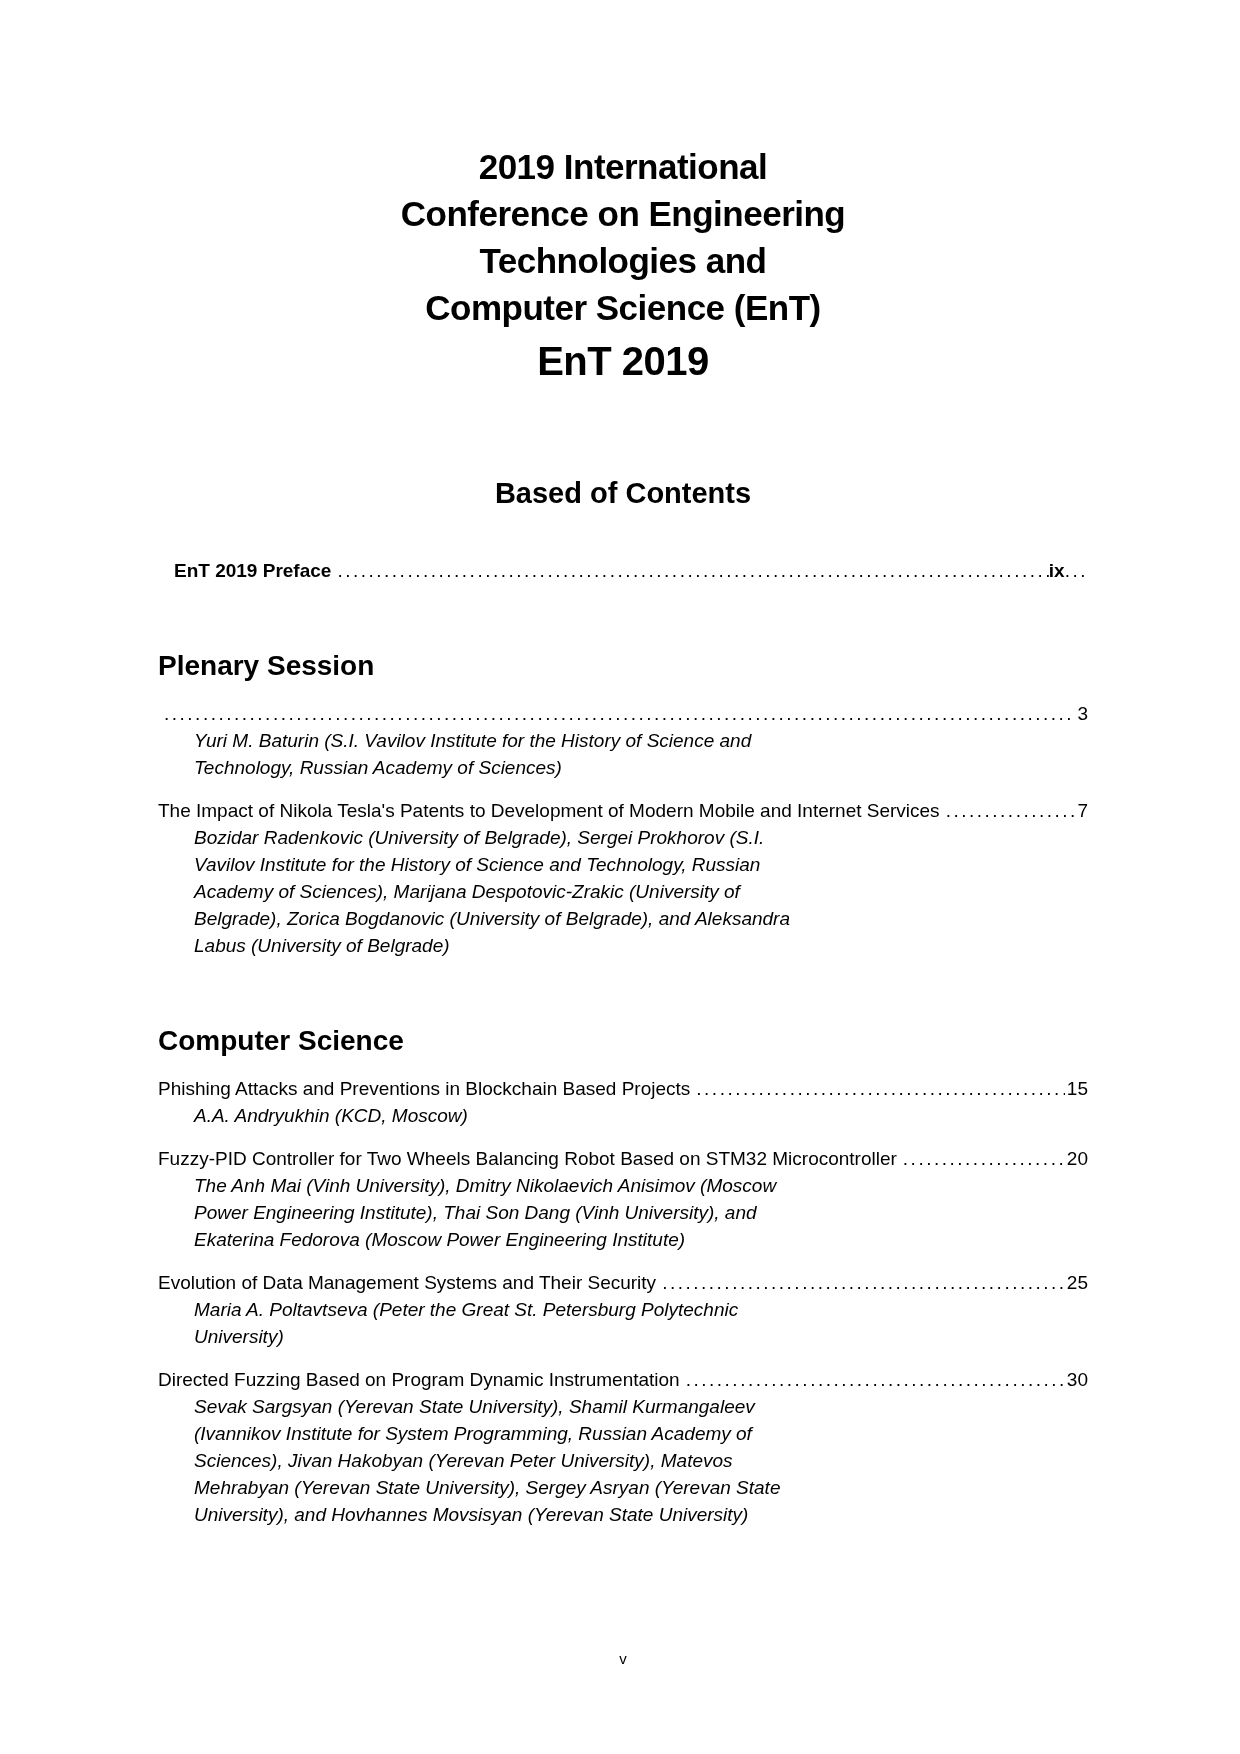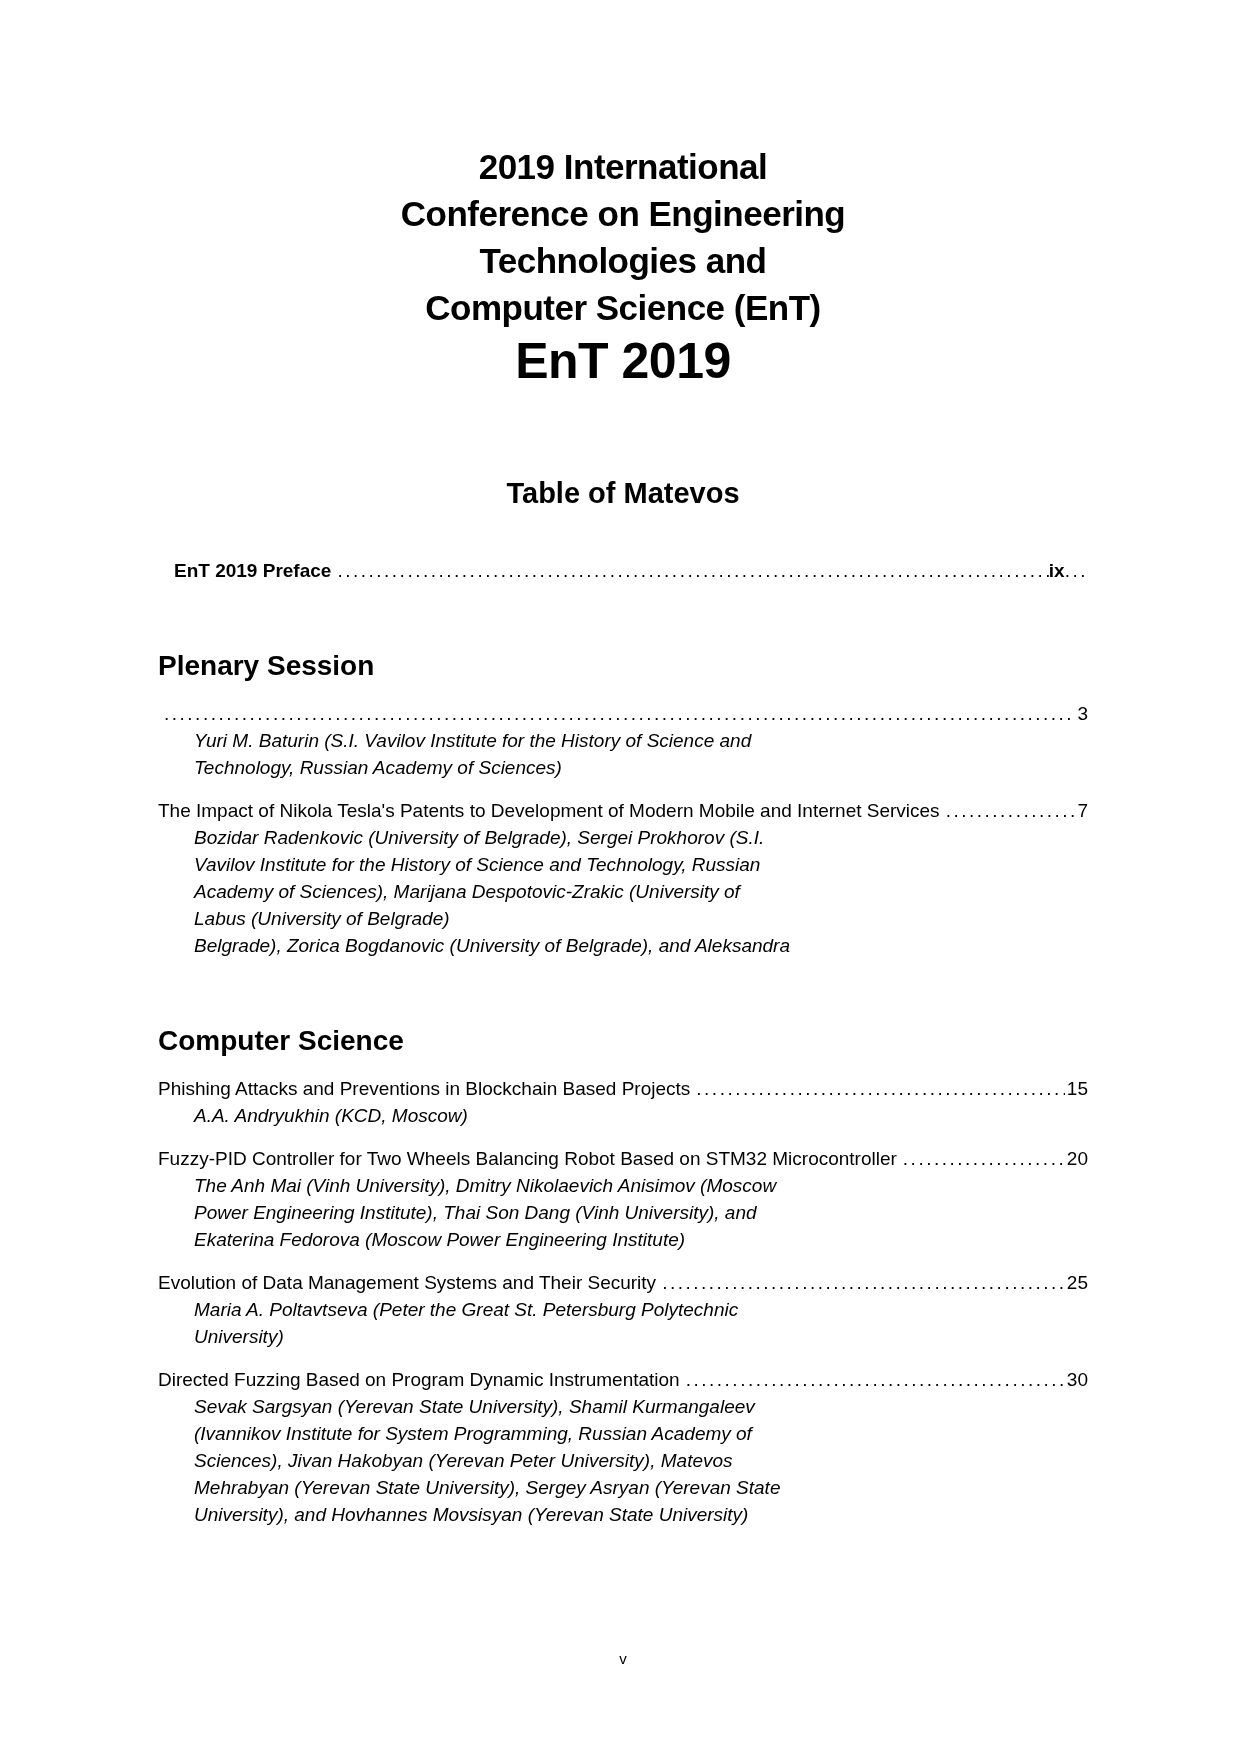--- a/index.html
+++ b/index.html
@@ -24,21 +24,21 @@
     padding-top: 143px;
     text-align: center;
   }
   .title-line {
     font-size: 35px;
     font-weight: bold;
     line-height: 47px;
     letter-spacing: -0.5px;
   }
   .acronym-title {
-    font-size: 50px;
+    font-size: 40px;
     font-weight: bold;
     line-height: 56px;
     margin-top: 2px;
     letter-spacing: -0.5px;
   }
   .toc-heading {
     margin-top: 86px;
     text-align: center;
     font-size: 29px;
     font-weight: bold;
@@ -102,21 +102,21 @@
   <div class="content">
 
     <div class="title-block">
       <div class="title-line">2019 International</div>
       <div class="title-line">Conference on Engineering</div>
       <div class="title-line">Technologies and</div>
       <div class="title-line">Computer Science (EnT)</div>
       <div class="acronym-title">EnT 2019</div>
     </div>
 
-    <div class="toc-heading">Table of Matevos</div>
+    <div class="toc-heading">Based of Contents</div>
 
     <div class="lead-line preface-line">
       <span class="preface-label">EnT 2019 Preface</span>
       <span class="leader"></span>
       <span class="preface-page">ix</span>
       <span class="trailing-dots">...</span>
     </div>
 
     <div id="toc-sections">
   <section>
@@ -136,22 +136,22 @@
   <div class="entry">
     <div class="lead-line">
       <span class="entry-title">The Impact of Nikola Tesla's Patents to Development of Modern Mobile and Internet Services</span>
       <span class="leader"></span>
       <span class="page-num">7</span>
     </div>
     <div class="authors">
                 <div>Bozidar Radenkovic (University of Belgrade), Sergei Prokhorov (S.I.</div>
                 <div>Vavilov Institute for the History of Science and Technology, Russian</div>
                 <div>Academy of Sciences), Marijana Despotovic-Zrakic (University of</div>
+                <div>Belgrade), Zorica Bogdanovic (University of Belgrade), and Aleksandra</div>
                 <div>Labus (University of Belgrade)</div>
-                <div>Belgrade), Zorica Bogdanovic (University of Belgrade), and Aleksandra</div>
               </div>
   </div>
 </div>
   </section>
 
   <section>
     <h2 class="section-heading">Computer Science</h2>
     <div class="entries">
   <div class="entry">
     <div class="lead-line">

